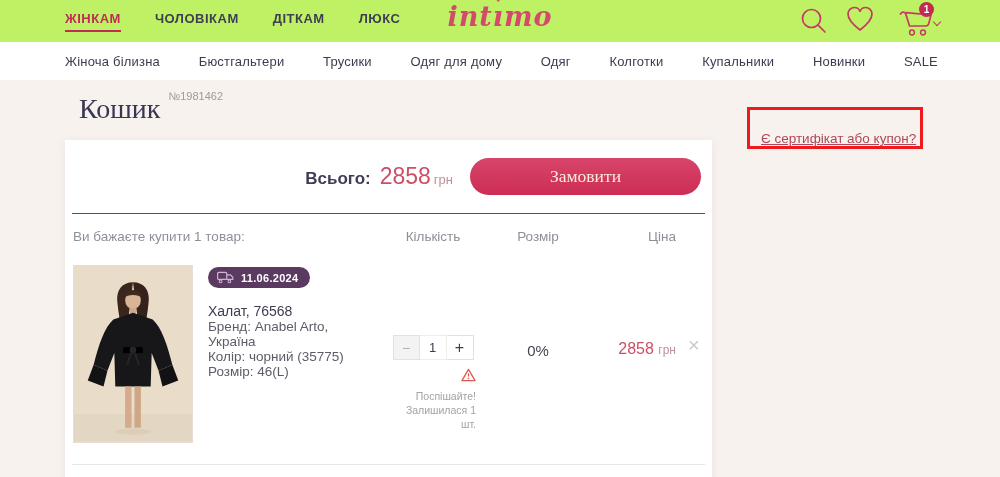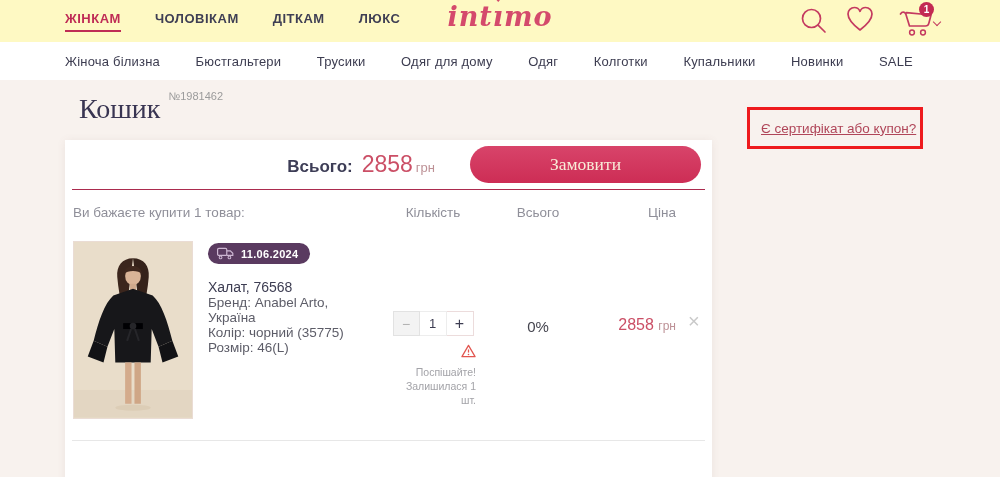--- a/index.html
+++ b/index.html
@@ -4,21 +4,21 @@
 <style>
   * { box-sizing: border-box; margin: 0; padding: 0; }
   html,body { width:1000px; height:477px; overflow:hidden; }
   body {
     font-family:"Liberation Sans", sans-serif;
     background:#f8f2ee;
     position:relative;
     color:#3d3d52;
   }
   
-  .topbar { height:42px; background:#fef9c3; position:relative; display:flex; align-items:center; }
+  .topbar { height:42px; background:#bef264; position:relative; display:flex; align-items:center; }
   .topnav { display:flex; margin-left:65px; }
   .topnav a {
     margin-right:34px; font-size:13px; font-weight:700; letter-spacing:.5px;
     color:#3f3f54; text-decoration:none; padding-bottom:4px;
   }
   .topnav a.active { color:#bf2c55; border-bottom:2px solid #bf2c55; }
   .logo {
     position:absolute; left:50%; transform:translateX(-50%); top:1px;
     font-family:"DejaVu Serif", serif; font-style:italic; font-weight:700;
     font-size:27px; color:#d44a6c; letter-spacing:1px; text-decoration:none;
@@ -34,41 +34,41 @@
     display:flex; align-items:center; justify-content:center;
   }
   .chev {
     position:absolute; right:0; top:14px; width:6px; height:6px;
     border-right:1.6px solid #c43a60; border-bottom:1.6px solid #c43a60;
     transform:rotate(45deg);
   }
   
   .subnav {
     height:38px; background:#ffffff; display:flex; align-items:center;
-    justify-content:space-between; padding:0 87px 0 65px;
+    justify-content:space-between; padding:0 62px 0 65px;
   }
   .subnav a { font-size:13px; font-weight:500; color:#3c3c50; text-decoration:none; letter-spacing:.2px; }
   
   .main { position:relative; height:397px; }
   .page-head { position:absolute; left:79px; top:10px; }
   .page-title { font-family:"Liberation Serif", serif; font-weight:400; font-size:28px; color:#393552; display:inline; }
   .cart-number { font-size:11px; color:#9b9b9b; margin-left:8px; vertical-align:18px; }
   .cert-box {
     position:absolute; left:747px; top:27px; width:176px; height:42px;
-    border:3px solid #ee1a1d; display:flex; align-items:center; padding-left:11px;
+    border:3px solid #ee1a1d; display:flex; align-items:flex-end; padding-left:11px;
   }
   .cert-link { font-size:13.5px; color:#b04659; text-decoration:underline; }
   
   .card {
     position:absolute; left:65px; top:60px; width:647px; height:520px;
     background:#fff; box-shadow:0 1px 8px rgba(130,95,95,.10);
   }
   .summary {
-    height:50px; margin:0 7px; border-bottom:1px solid #ab2b4e;
-    display:flex; align-items:center; justify-content:flex-end; gap:35px; padding-right:4px;
+    height:74px; margin:0 7px; border-bottom:1px solid #ab2b4e;
+    display:flex; align-items:center; justify-content:flex-end; gap:17px; padding-right:4px;
   }
   .total-label { font-size:17px; font-weight:700; color:#3d3d56; }
   .total-value { font-size:23px; color:#cb4f66; margin-left:9px; }
   .total-cur { font-size:13px; color:#bd9196; margin-left:3px; }
   .order-btn {
     width:231px; height:37px; border:none; border-radius:19px; cursor:pointer;
     background:linear-gradient(180deg,#d8446a,#cd2d55);
     color:#f9ecd8; font-family:"Liberation Serif", serif; font-size:17.5px;
   }
   .grid-cols { display:grid; grid-template-columns:300px 120px 90px 105px 16px; padding-left:8px; padding-right:8px; }
@@ -166,21 +166,21 @@
     <div class="summary">
       <div>
         <span class="total-label">Всього:</span><span class="total-value">2858</span><span class="total-cur">грн</span>
       </div>
       <button class="order-btn">Замовити</button>
     </div>
 
     <div class="grid-cols thead">
       <div>Ви бажаєте купити 1 товар:</div>
       <div class="th-center">Кількість</div>
-      <div class="th-center">Всього</div>
+      <div class="th-center">Розмір</div>
       <div class="th-right">Ціна</div>
       <div></div>
     </div>
 
     <div class="grid-cols item-row">
 
       <div class="prod">
         <div class="prod-img">
           <svg width="118" height="176" viewBox="0 0 120 178">
             <rect width="120" height="178" fill="#e9ddca"></rect>

